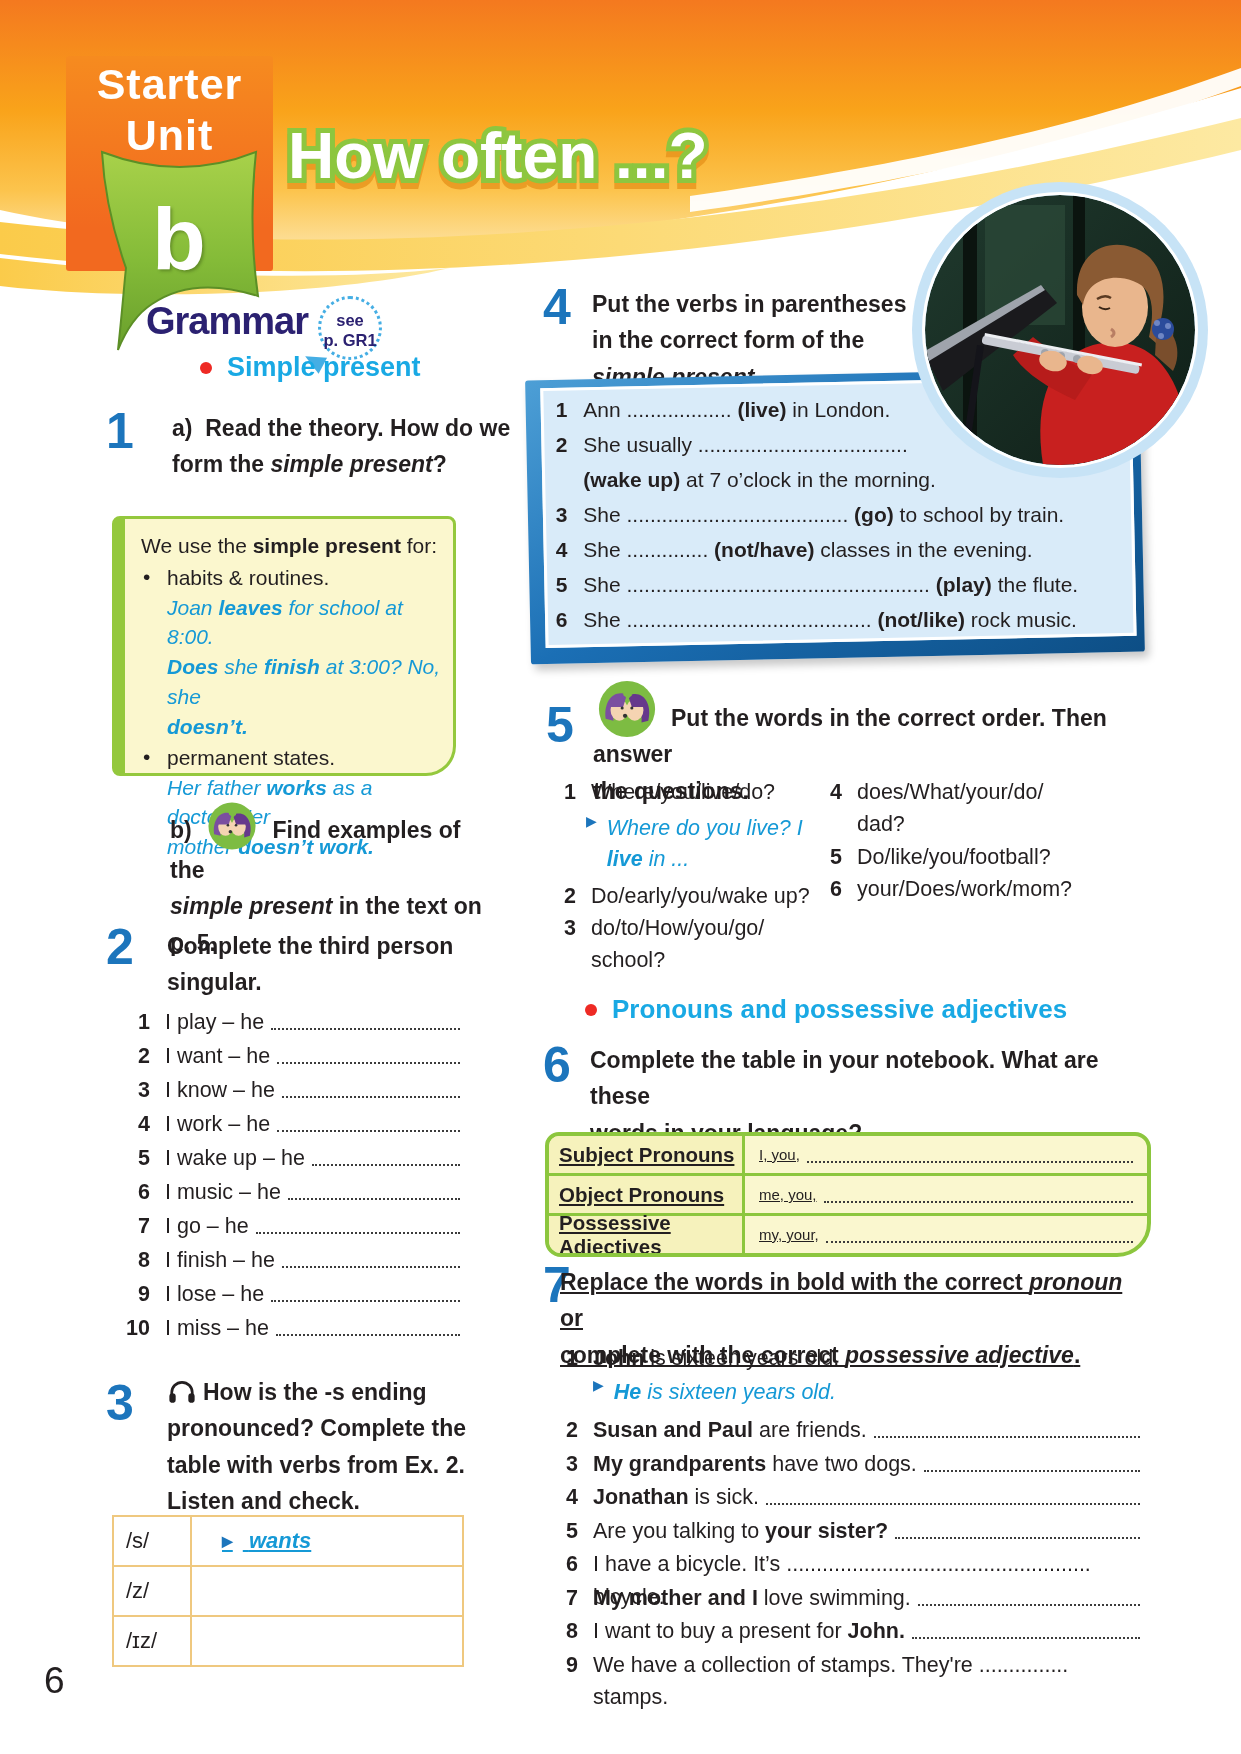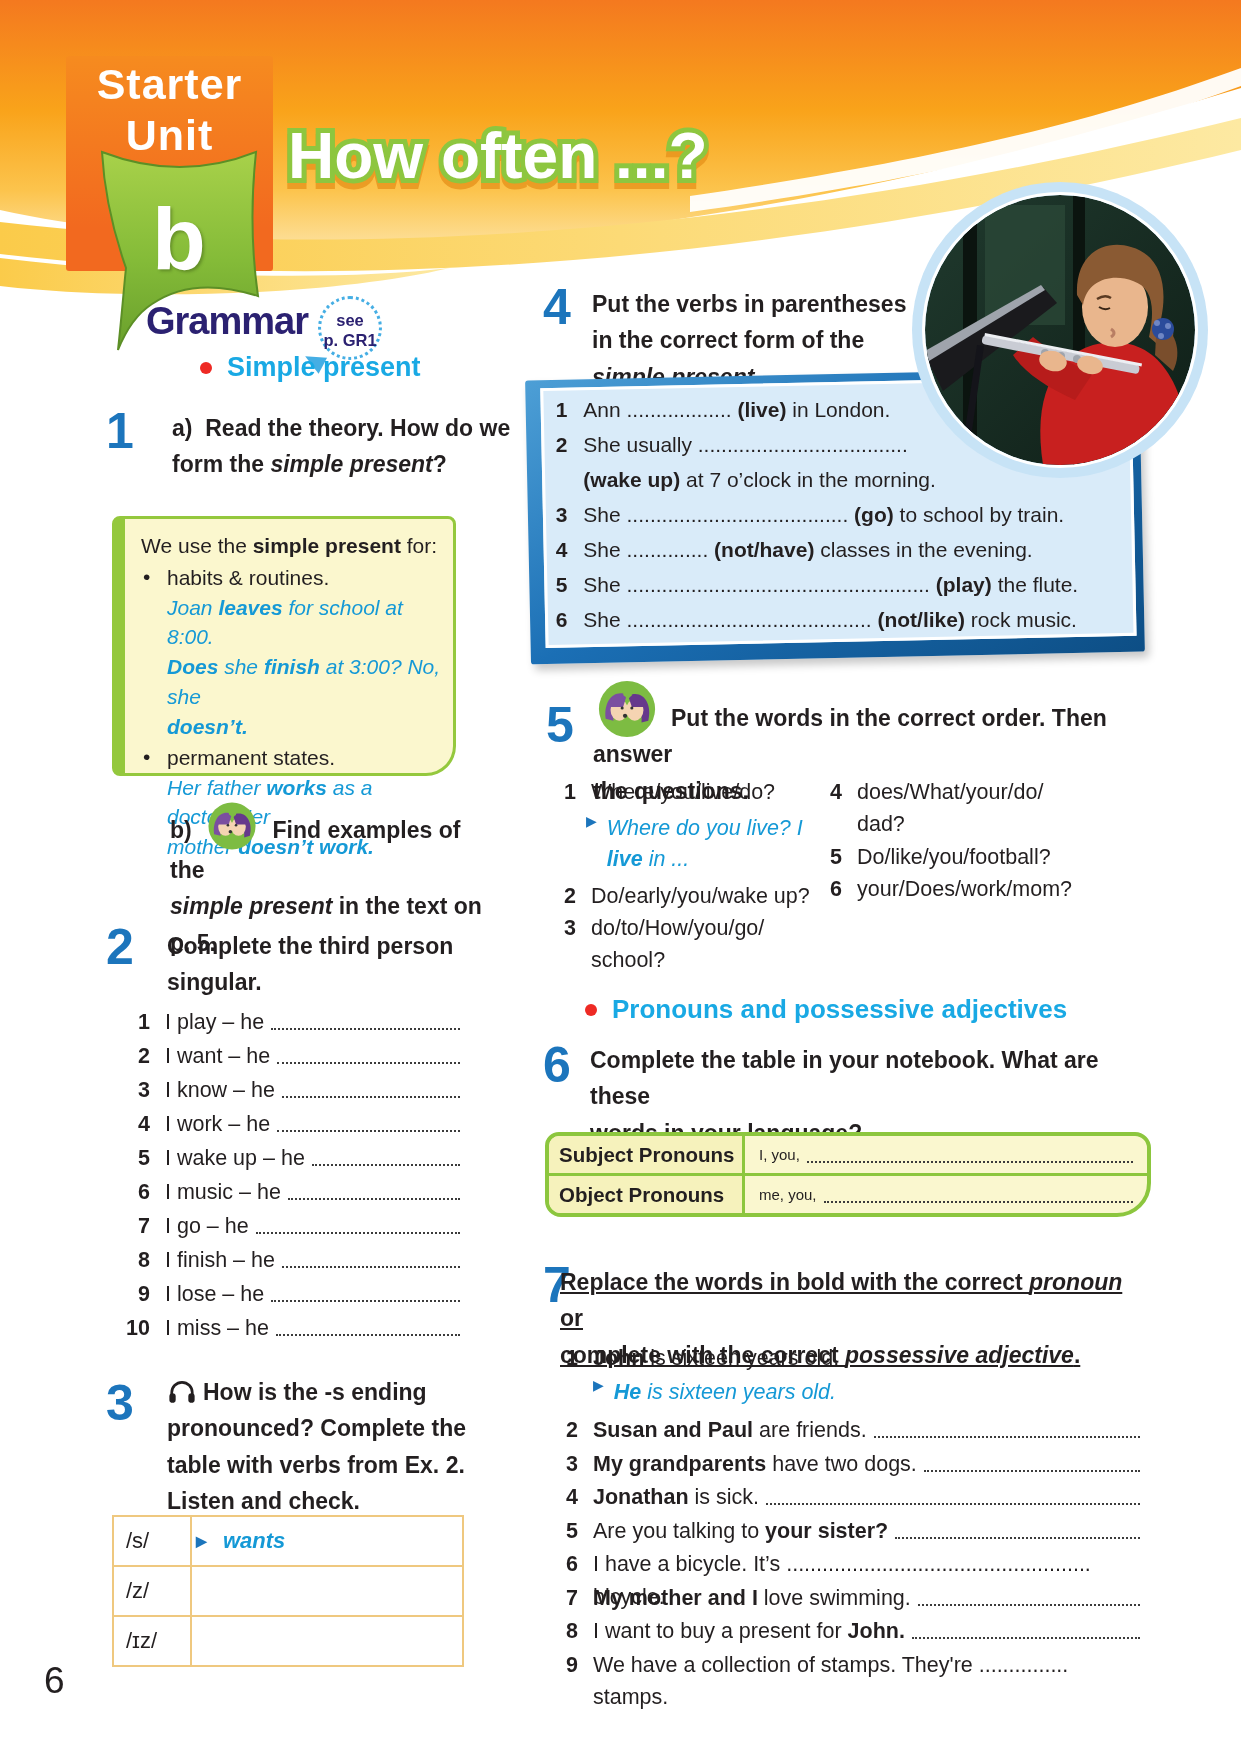--- a/index.html
+++ b/index.html
@@ -54,26 +54,26 @@
   #bluebox .row{font-size:21px;line-height:1.67;white-space:nowrap;}
   #bluebox .row .n{margin-right:16px;}
 
   
   #ipa-table{position:absolute;left:112px;top:1515px;width:348px;border:2px solid #EFC87F;background:#fff;
       border-collapse:collapse;}
   #ipa-table div.tr{display:flex;border-bottom:2px solid #EFC87F;height:48px;align-items:center;}
   #ipa-table div.tr:last-child{border-bottom:none;}
   #ipa-table .c1{width:64px;flex:none;border-right:2px solid #EFC87F;align-self:stretch;
       display:flex;align-items:center;padding-left:12px;font-size:22px;}
-  #ipa-table .c2{padding-left:4px;font-size:22px;color:#1599D6;font-style:italic;font-weight:bold;}
+  #ipa-table .c2{padding-left:30px;font-size:22px;color:#1599D6;font-style:italic;font-weight:bold;text-decoration:underline;}
 
   
   #p-table{position:absolute;left:545px;top:1132px;width:598px;border:4px solid #8CC63E;
       border-radius:14px 16px 34px 16px;overflow:hidden;background:#FAF7CF;}
-  #p-table .tr{display:flex;border-bottom:3px solid #8CC63E;height:37px;align-items:center;}
+  #p-table .tr{display:flex;border-bottom:3px solid #8CC63E;height:37px;align-items:center;text-decoration:underline;}
   #p-table .tr:last-child{border-bottom:none;}
   #p-table .c1{width:183px;flex:none;align-self:stretch;display:flex;align-items:center;
       border-right:3px solid #8CC63E;background:#F6F2BC;padding-left:10px;font-size:20.5px;font-weight:bold;}
   #p-table .c2{flex:1;display:flex;align-items:center;padding:0 14px 0 14px;font-size:15px;}
 
   .pgnum{position:absolute;left:44px;top:1660px;font-size:37px;color:#231F20;}
 
   .seecircle{position:absolute;left:318px;top:296px;width:64px;height:64px;border:3px dotted #45AEE4;
       border-radius:50%;text-align:center;color:#2B2171;font-weight:bold;font-size:16.5px;line-height:1.2;
       padding-top:12px;box-sizing:border-box;}
@@ -421,20 +421,27 @@
         <span class="lead"></span>
         </div>
     </div>
     <div class="tr">
       <div class="c1">Object Pronouns</div>
       <div class="c2">
         <span>me, you,</span>
         <span class="lead"></span>
         </div>
     </div>
+    <div class="tr">
+      <div class="c1">Possessive Adjectives</div>
+      <div class="c2">
+        <span>my, your,</span>
+        <span class="lead"></span>
+        </div>
+    </div>
   </div>
 
   <div class="exnum" style="left:543px;top:1260px;">7</div>
   <div class="exhead" style="left:560px;top:1264px;width:570px;text-decoration:underline;">Replace the words in bold with the correct <i>pronoun</i> or<br>complete with the correct <i>possessive adjective</i>.</div>
 
   <div class="abs" style="left:558px;top:1342px;width:582px;">
     <div class="row">
       <span class="n" style="width:20px;">1</span>
       <span class="t"><b>John</b> is sixteen years old.</span>
       </div>

